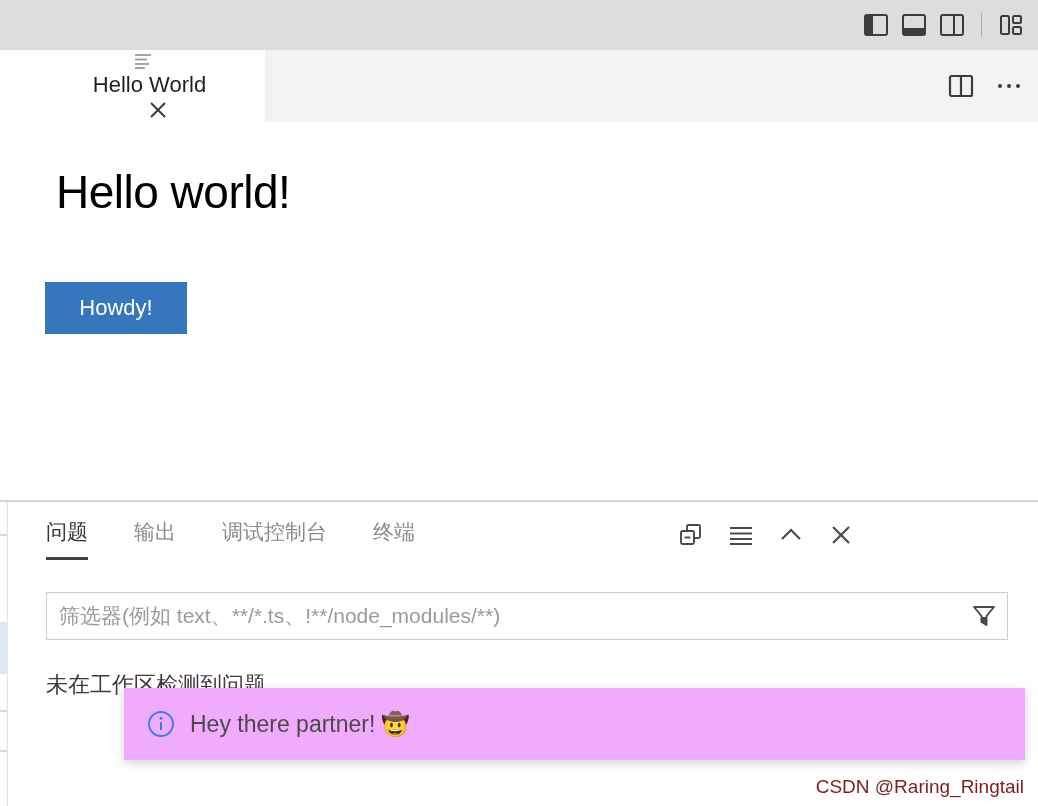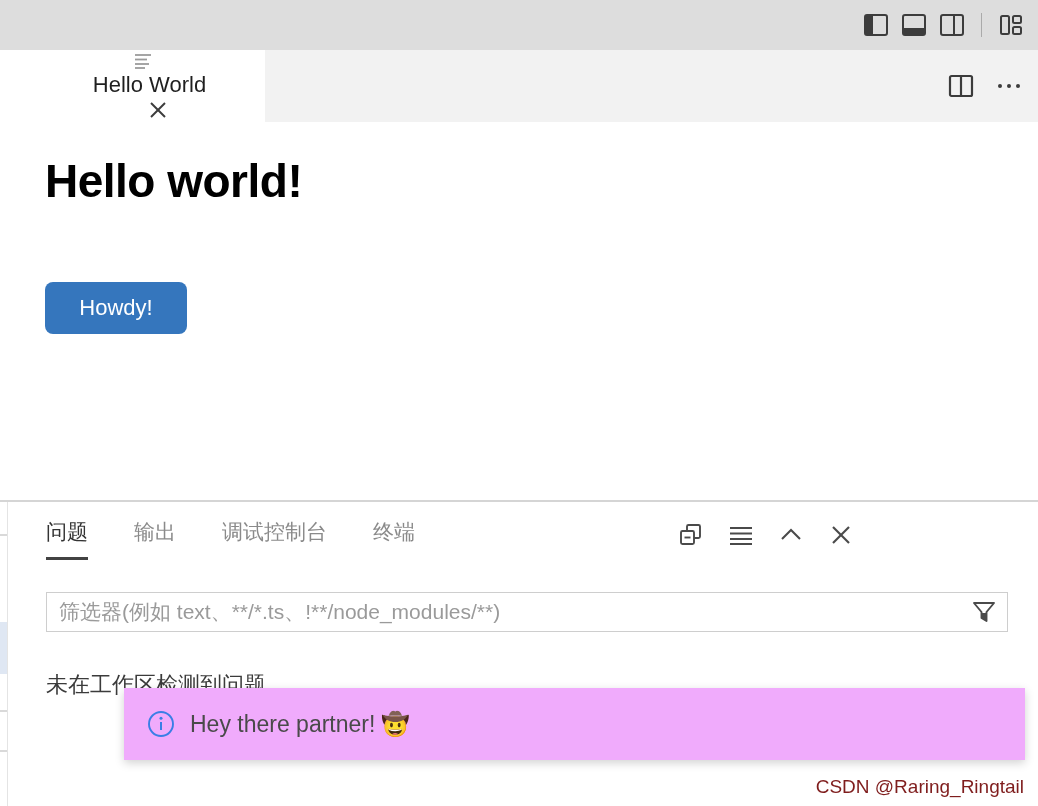--- a/index.html
+++ b/index.html
@@ -138,38 +138,38 @@
     position: absolute;
     left: 0; top: 122px;
     width: 1038px; height: 379px;
     background: #ffffff;
     box-sizing: border-box;
   }
   .webview-heading {
     position: absolute;
     left: 45px; top: 32px;
     font-size: 46px;
-    font-weight: bold;
+    font-weight: normal;
     color: #000000;
     letter-spacing: -0.5px;
-    margin: 0;
+    margin: 11px;
   }
   .howdy-button {
     position: absolute;
     left: 45px; top: 160px;
     min-width: 142px;
     height: 52px;
     border: none;
     background: #3576bd;
     color: #ffffff;
     font-size: 22px;
     font-family: "Liberation Sans", "DejaVu Sans", sans-serif;
     cursor: pointer;
     padding: 0 20px;
-    border-radius: 8px;
+    border-radius: 0;
   }
 
   .editor-panel-divider {
     position: absolute;
     left: 0; top: 500px;
     width: 1038px; height: 2px;
     background: #d5d5d5;
   }
 
   
@@ -251,21 +251,21 @@
   }
 
   .filter-row {
     position: absolute;
     left: 46px; top: 90px;
     width: 962px; height: 48px;
   }
   .filter-box {
     position: relative;
     width: 100%;
-    height: 40px;
+    height: 48px;
     border: 1px solid #cecece;
     background: #ffffff;
     box-sizing: border-box;
     display: flex;
     align-items: center;
   }
   .filter-input {
     flex: 1;
     border: none;
     outline: none;

